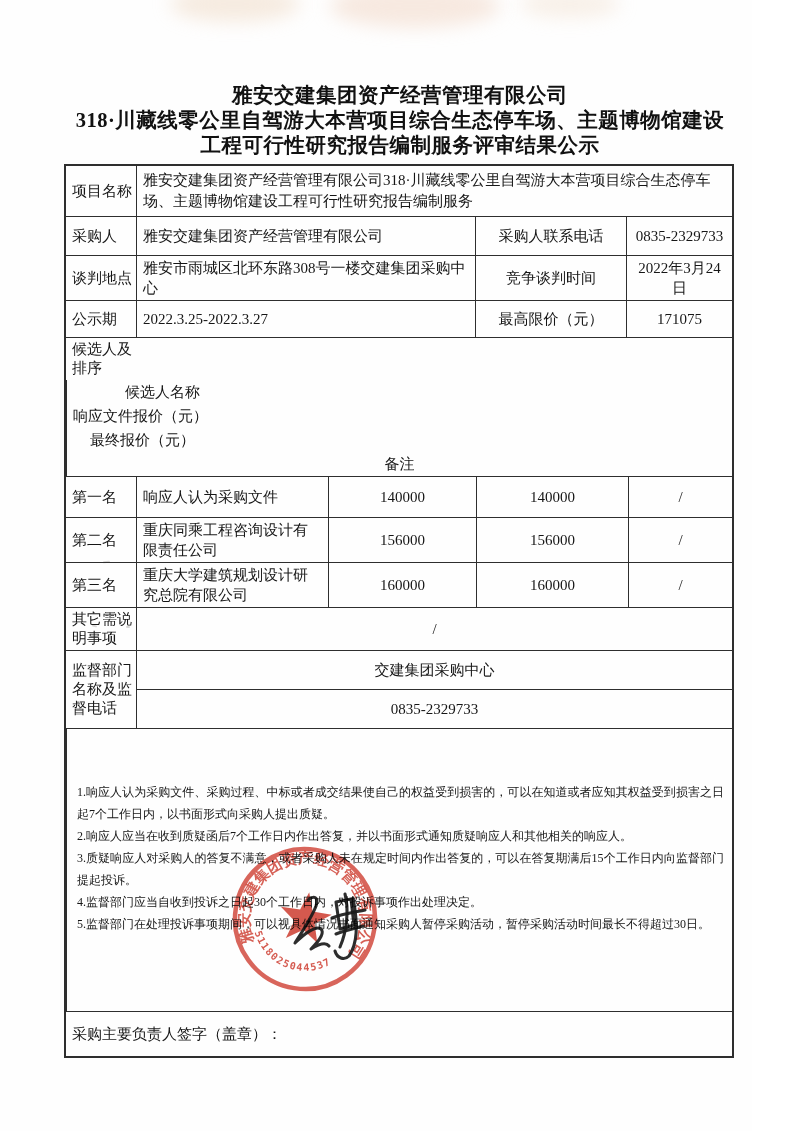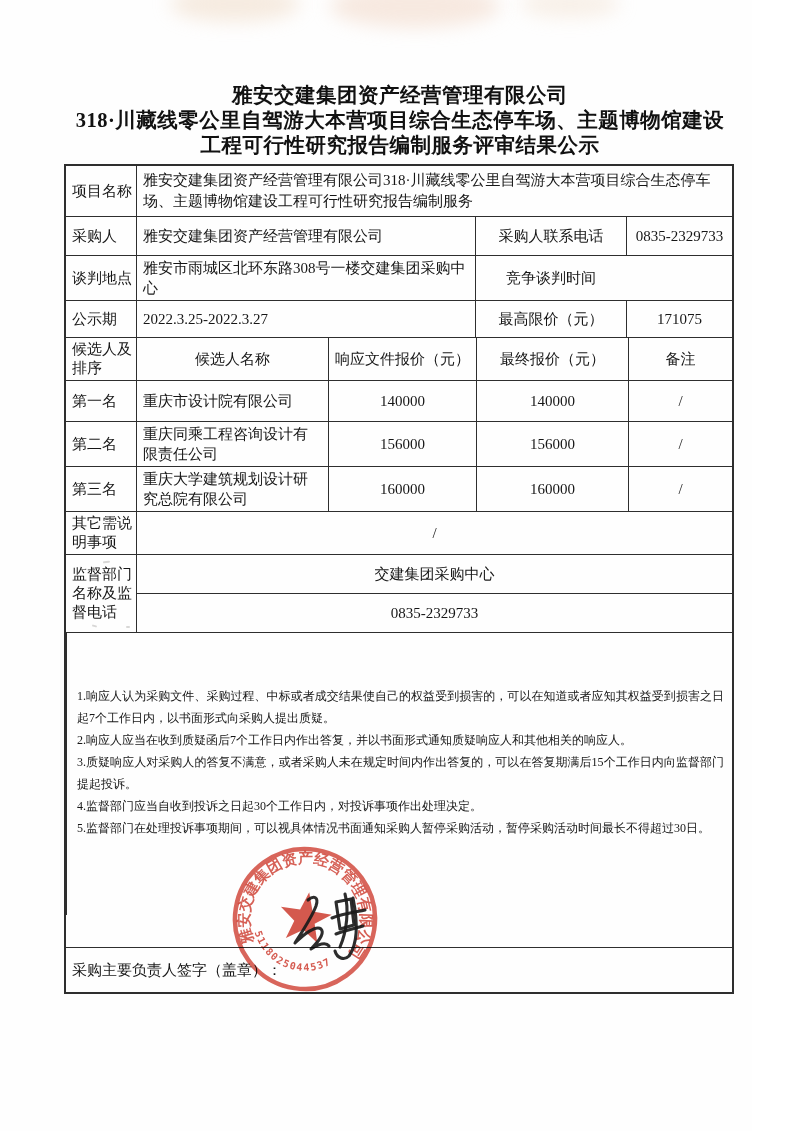--- a/index.html
+++ b/index.html
@@ -33,22 +33,22 @@
   .td + .td{border-left:1.5px solid #2e2e2e;}
   .ctr{justify-content:center;text-align:center;}
   .c-label{width:70px;flex:none;padding:2px 3px 2px 6px;line-height:19px;}
   .c-wide{width:339px;}
   .c-phl{width:151px;}
   .c-rest{flex:1;}
   .c-name{width:192px;line-height:20px;}
   .c-p1{width:148px;}
   .c-p2{width:152px;}
   .r1{min-height:50px;}.r2{min-height:38px;}.r3{min-height:43px;}.r4{min-height:36px;}
-  .r5{min-height:35px;}.r6{min-height:40px;}.r7{min-height:43px;}.r8{min-height:38px;justify-content:center;}
-  .r9{min-height:42px;}.r11{min-height:282px;}.r12{min-height:44px;margin-top:32px;}
+  .r5{min-height:35px;flex-direction:column;}.r6{min-height:40px;}.r7{min-height:43px;}.r8{min-height:38px;justify-content:center;}
+  .r9{min-height:42px;}.r11{min-height:282px;}.r12{min-height:44px;}
   .sup-col{flex:1;display:flex;flex-direction:column;border-left:1.5px solid #2e2e2e;}
   .sup-cell{min-height:38px;display:flex;align-items:center;justify-content:center;text-align:center;}
   .sup-cell + .sup-cell{border-top:1.5px solid #2e2e2e;}
   .obj-body{flex:1;display:block;border-left:1.5px solid #2e2e2e;box-sizing:border-box;
     padding:52px 8px 6px 10px;}
   .obj-body p{margin:0;font-size:12px;line-height:22px;text-align:justify;}
   .num{font-size:15px;}
 
   
   .stamp{position:absolute;left:224px;top:838px;width:162px;height:166px;
@@ -90,40 +90,41 @@
       <div class="td c-label">采购人</div>
       <div class="td c-wide">雅安交建集团资产经营管理有限公司</div>
       <div class="td c-phl ctr">采购人联系电话</div>
       <div class="td c-rest ctr num">0835-2329733</div>
     </div>
 
     <div class="tr r3">
       <div class="td c-label">谈判地点</div>
       <div class="td c-wide">雅安市雨城区北环东路308号一楼交建集团采购中心</div>
       <div class="td c-phl ctr">竞争谈判时间</div>
+      <div class="td c-rest ctr">2022年3月24日</div>
     </div>
 
     <div class="tr r4">
       <div class="td c-label">公示期</div>
       <div class="td c-wide num">2022.3.25-2022.3.27</div>
       <div class="td c-phl ctr">最高限价（元）</div>
       <div class="td c-rest ctr num">171075</div>
     </div>
 
     <div class="tr r5">
       <div class="td c-label">候选人及排序</div>
       <div class="td c-name ctr">候选人名称</div>
       <div class="td c-p1 ctr">响应文件报价（元）</div>
       <div class="td c-p2 ctr">最终报价（元）</div>
       <div class="td c-rest ctr">备注</div>
     </div>
 
     <div class="tr r6">
       <div class="td c-label">第一名</div>
-      <div class="td c-name">重庆市设计院有限公司</div>
+      <div class="td c-name">响应人认为采购文件</div>
       <div class="td c-p1 ctr num">140000</div>
       <div class="td c-p2 ctr num">140000</div>
       <div class="td c-rest ctr">/</div>
     </div>
 
     <div class="tr r7">
       <div class="td c-label">第二名</div>
       <div class="td c-name">重庆同乘工程咨询设计有限责任公司</div>
       <div class="td c-p1 ctr num">156000</div>
       <div class="td c-p2 ctr num">156000</div>

